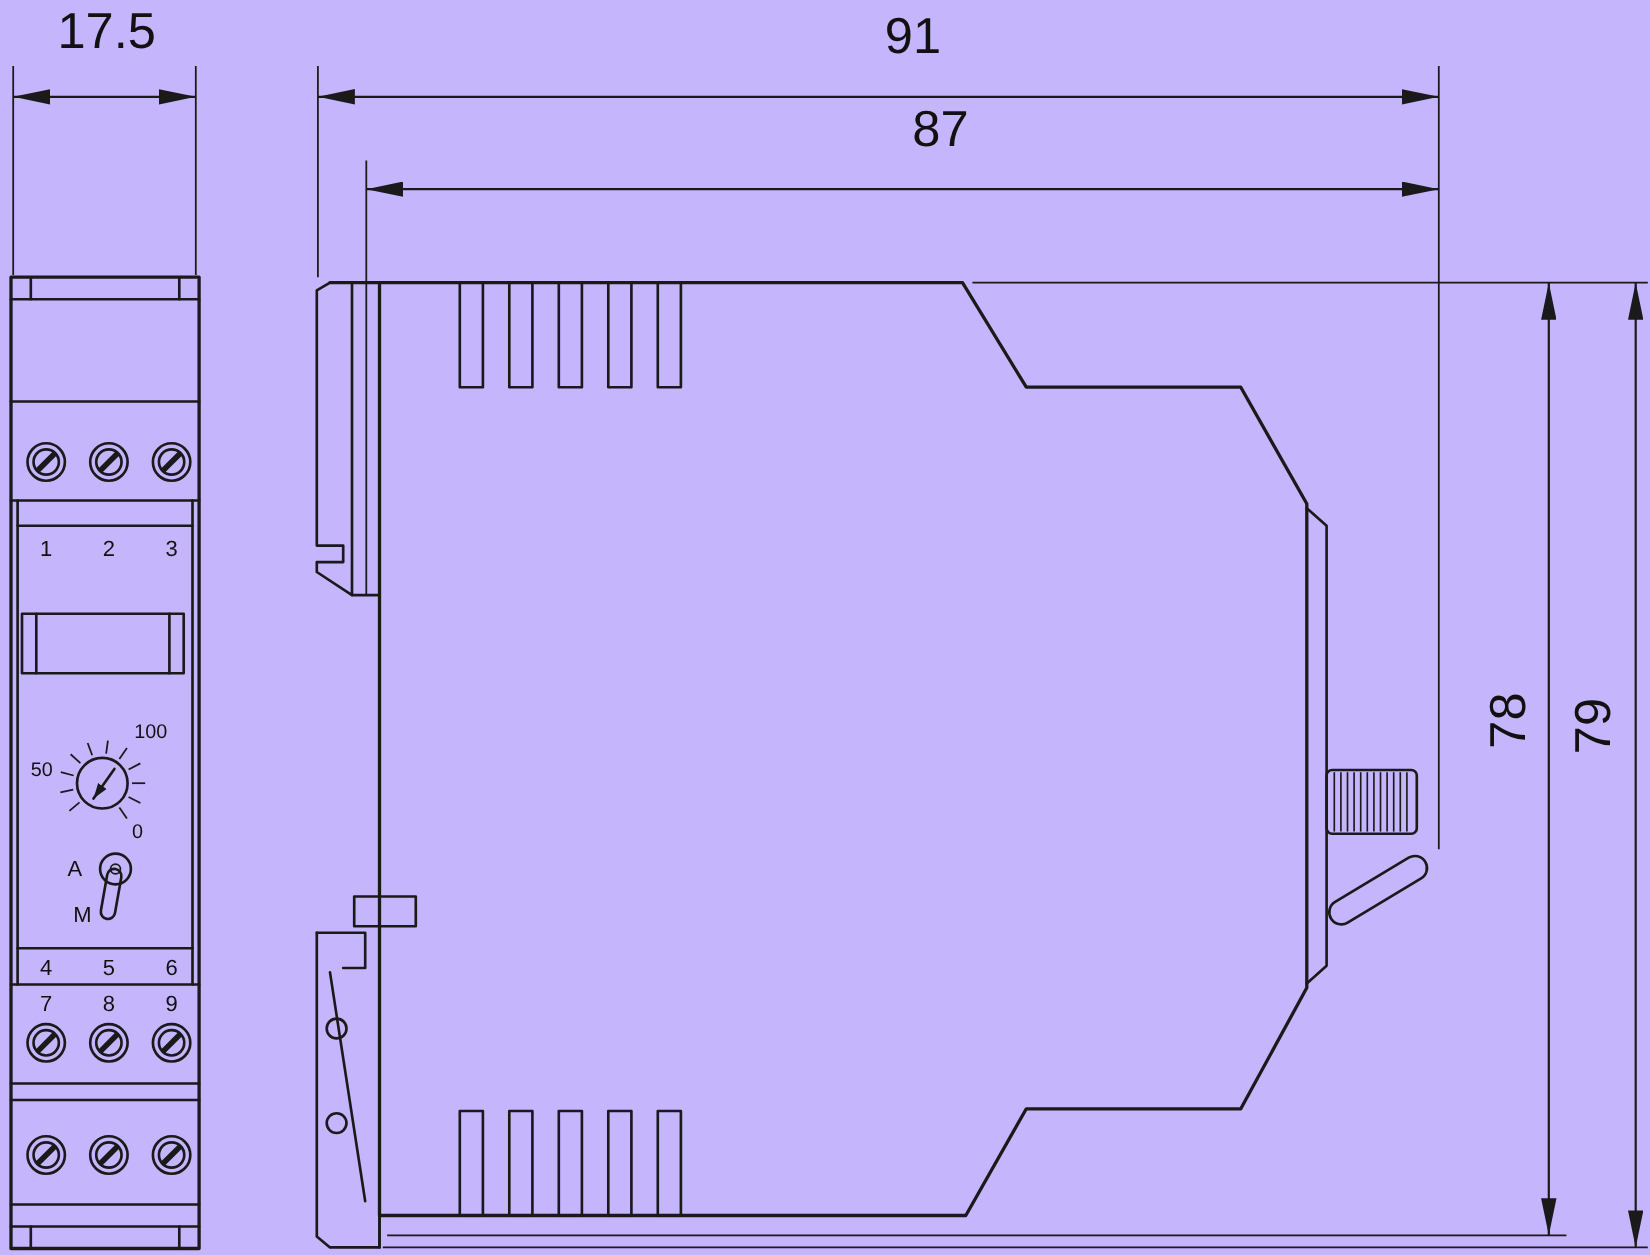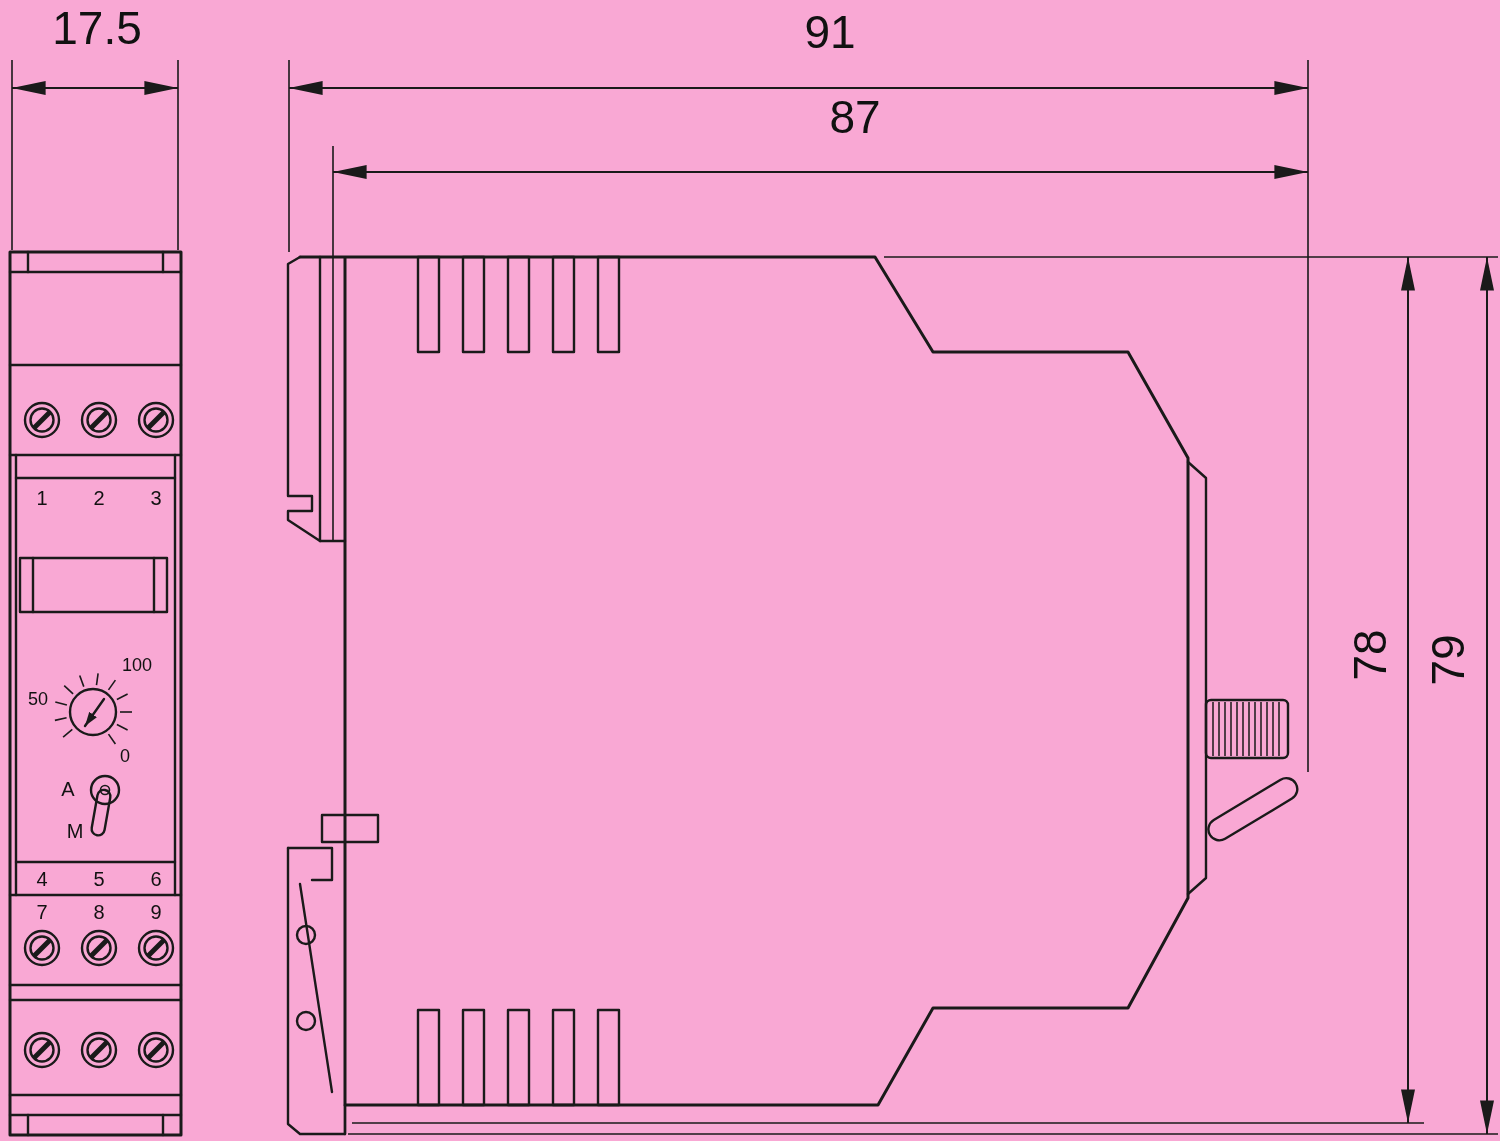--- a/index.html
+++ b/index.html
@@ -1,16 +1,16 @@
 <!DOCTYPE html>
 <html><head>
 <meta charset="utf-8">
 <style>
   html,body{margin:0;padding:0;background:#fff;}
-  .canvas{position:relative;width:1500px;height:1141px;background:#f9a8d4;overflow:hidden;
+  .canvas{position:relative;width:1500px;height:1141px;background:#c4b5fd;overflow:hidden;
           font-family:"Liberation Sans", sans-serif;}
   svg{position:absolute;left:0;top:0;}
   svg text{fill:#111;font-family:"Liberation Sans", sans-serif;}
   .dim-num{font-size:46px;}
   .dim-num-v{font-size:46px;}
   .small-num{font-size:20px;}
   .dial-num{font-size:18px;}
   .outline{stroke:#1a1a1a;stroke-width:3;fill:none;stroke-linejoin:round;stroke-linecap:round;}
   .detail{stroke:#1a1a1a;stroke-width:2.4;fill:none;stroke-linejoin:round;stroke-linecap:round;}
   .thin{stroke:#1a1a1a;stroke-width:1.6;fill:none;}

